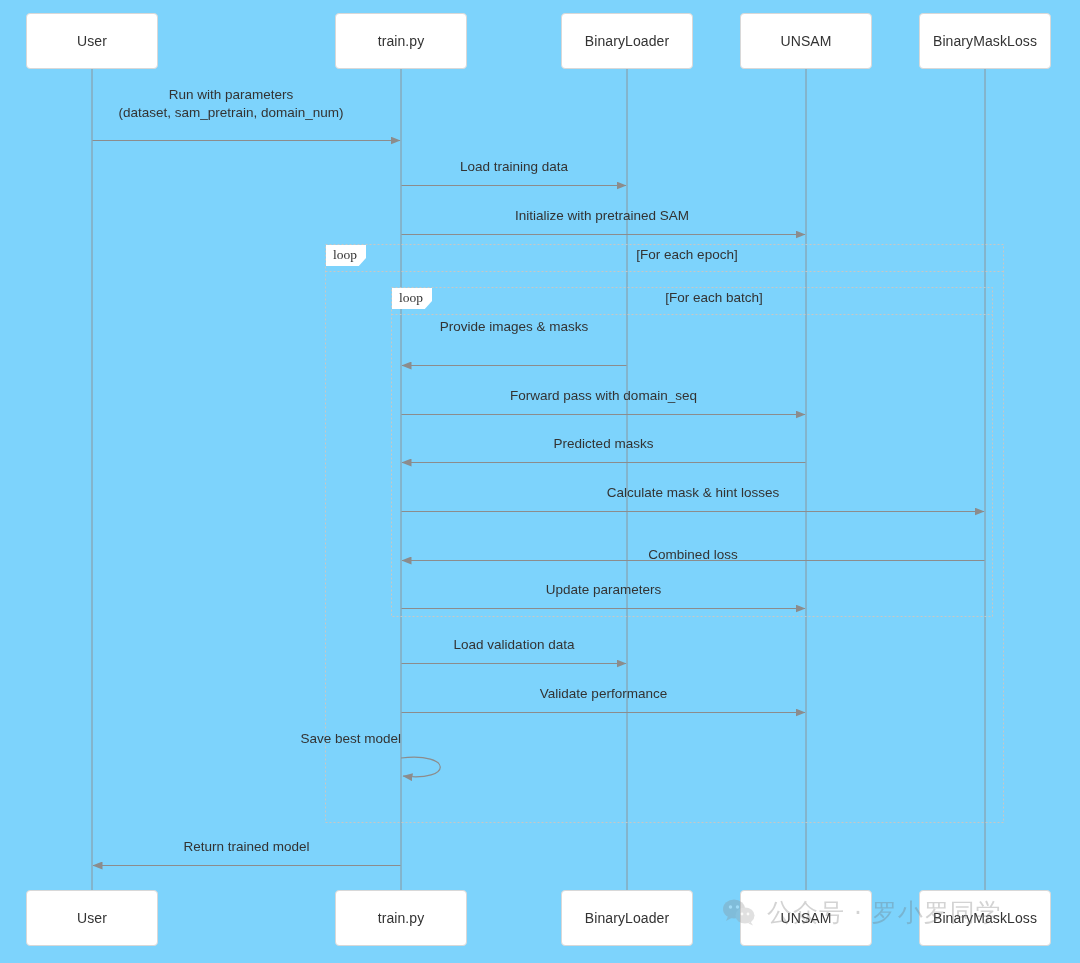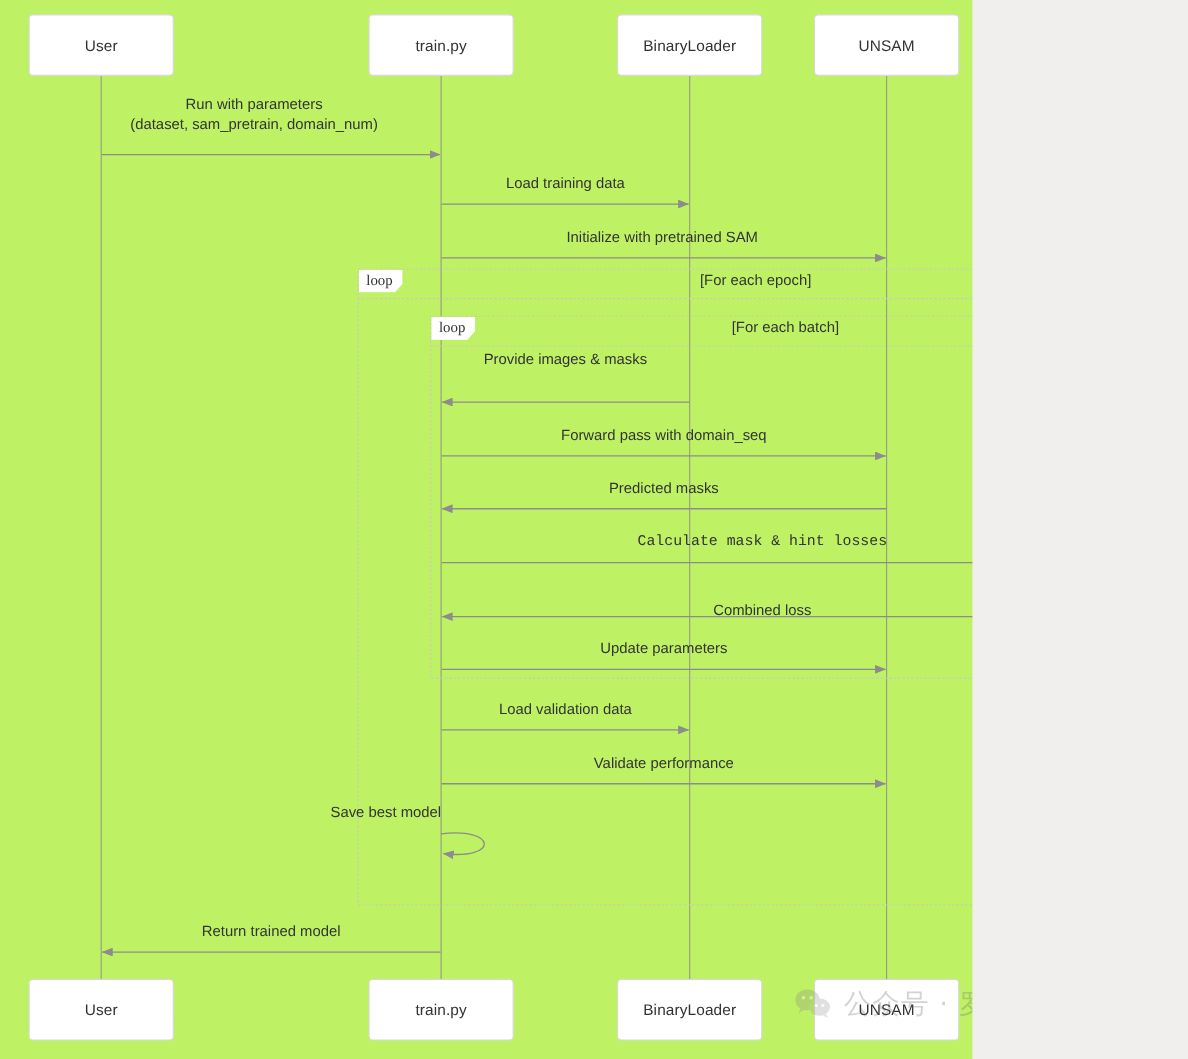--- a/index.html
+++ b/index.html
@@ -7,23 +7,23 @@
     margin: 0;
     padding: 0;
     background: #f0efed;
   }
   body {
     font-family: "Liberation Sans", sans-serif;
     -webkit-font-smoothing: antialiased;
   }
   #diagram-root {
     position: relative;
-    width: 884px;
+    width: 1080px;
     height: 963px;
-    background: #bef264;
+    background: #7dd3fc;
     overflow: hidden;
   }
   #diagram-svg {
     position: absolute;
     left: 0;
     top: 0;
     width: 1080px;
     height: 963px;
     display: block;
   }
@@ -170,21 +170,21 @@
   <div id="labels-layer">
       <div class="loop-cond" style="left: 687px; top: 247px;">[For each epoch]</div>
       <div class="loop-cond" style="left: 714px; top: 290px;">[For each batch]</div>
       <div class="msg-label" style="left: 231px; top: 86px;">Run with parameters
 (dataset, sam_pretrain, domain_num)</div>
       <div class="msg-label" style="left: 514px; top: 158px;">Load training data</div>
       <div class="msg-label" style="left: 602px; top: 207px; text-align: center;">Initialize with pretrained SAM</div>
       <div class="msg-label" style="left: 514px; top: 318px;">Provide images &amp; masks</div>
       <div class="msg-label" style="left: 603.5px; top: 387px;">Forward pass with domain_seq</div>
       <div class="msg-label" style="left: 603.5px; top: 435px;">Predicted masks</div>
-      <div class="msg-label" style="left: 693px; top: 484px; font-family: Liberation Mono, monospace;">Calculate mask &amp; hint losses</div>
+      <div class="msg-label" style="left: 693px; top: 484px;">Calculate mask &amp; hint losses</div>
       <div class="msg-label" style="left: 693px; top: 546px; text-align: right;">Combined loss</div>
       <div class="msg-label" style="left: 603.5px; top: 581px;">Update parameters</div>
       <div class="msg-label" style="left: 514px; top: 636px;">Load validation data</div>
       <div class="msg-label" style="left: 603.5px; top: 685px;">Validate performance</div>
       <div class="msg-label" style="transform: translateX(-100%); text-align: right; left: 401px; top: 730px;">Save best model</div>
       <div class="msg-label" style="left: 246.5px; top: 838px;">Return trained model</div>
     </div>
   <div id="loop-tags-layer">
       <div class="loop-tag" style="left: 326px; top: 245px;">loop</div>
       <div class="loop-tag" style="left: 392px; top: 288px;">loop</div>

